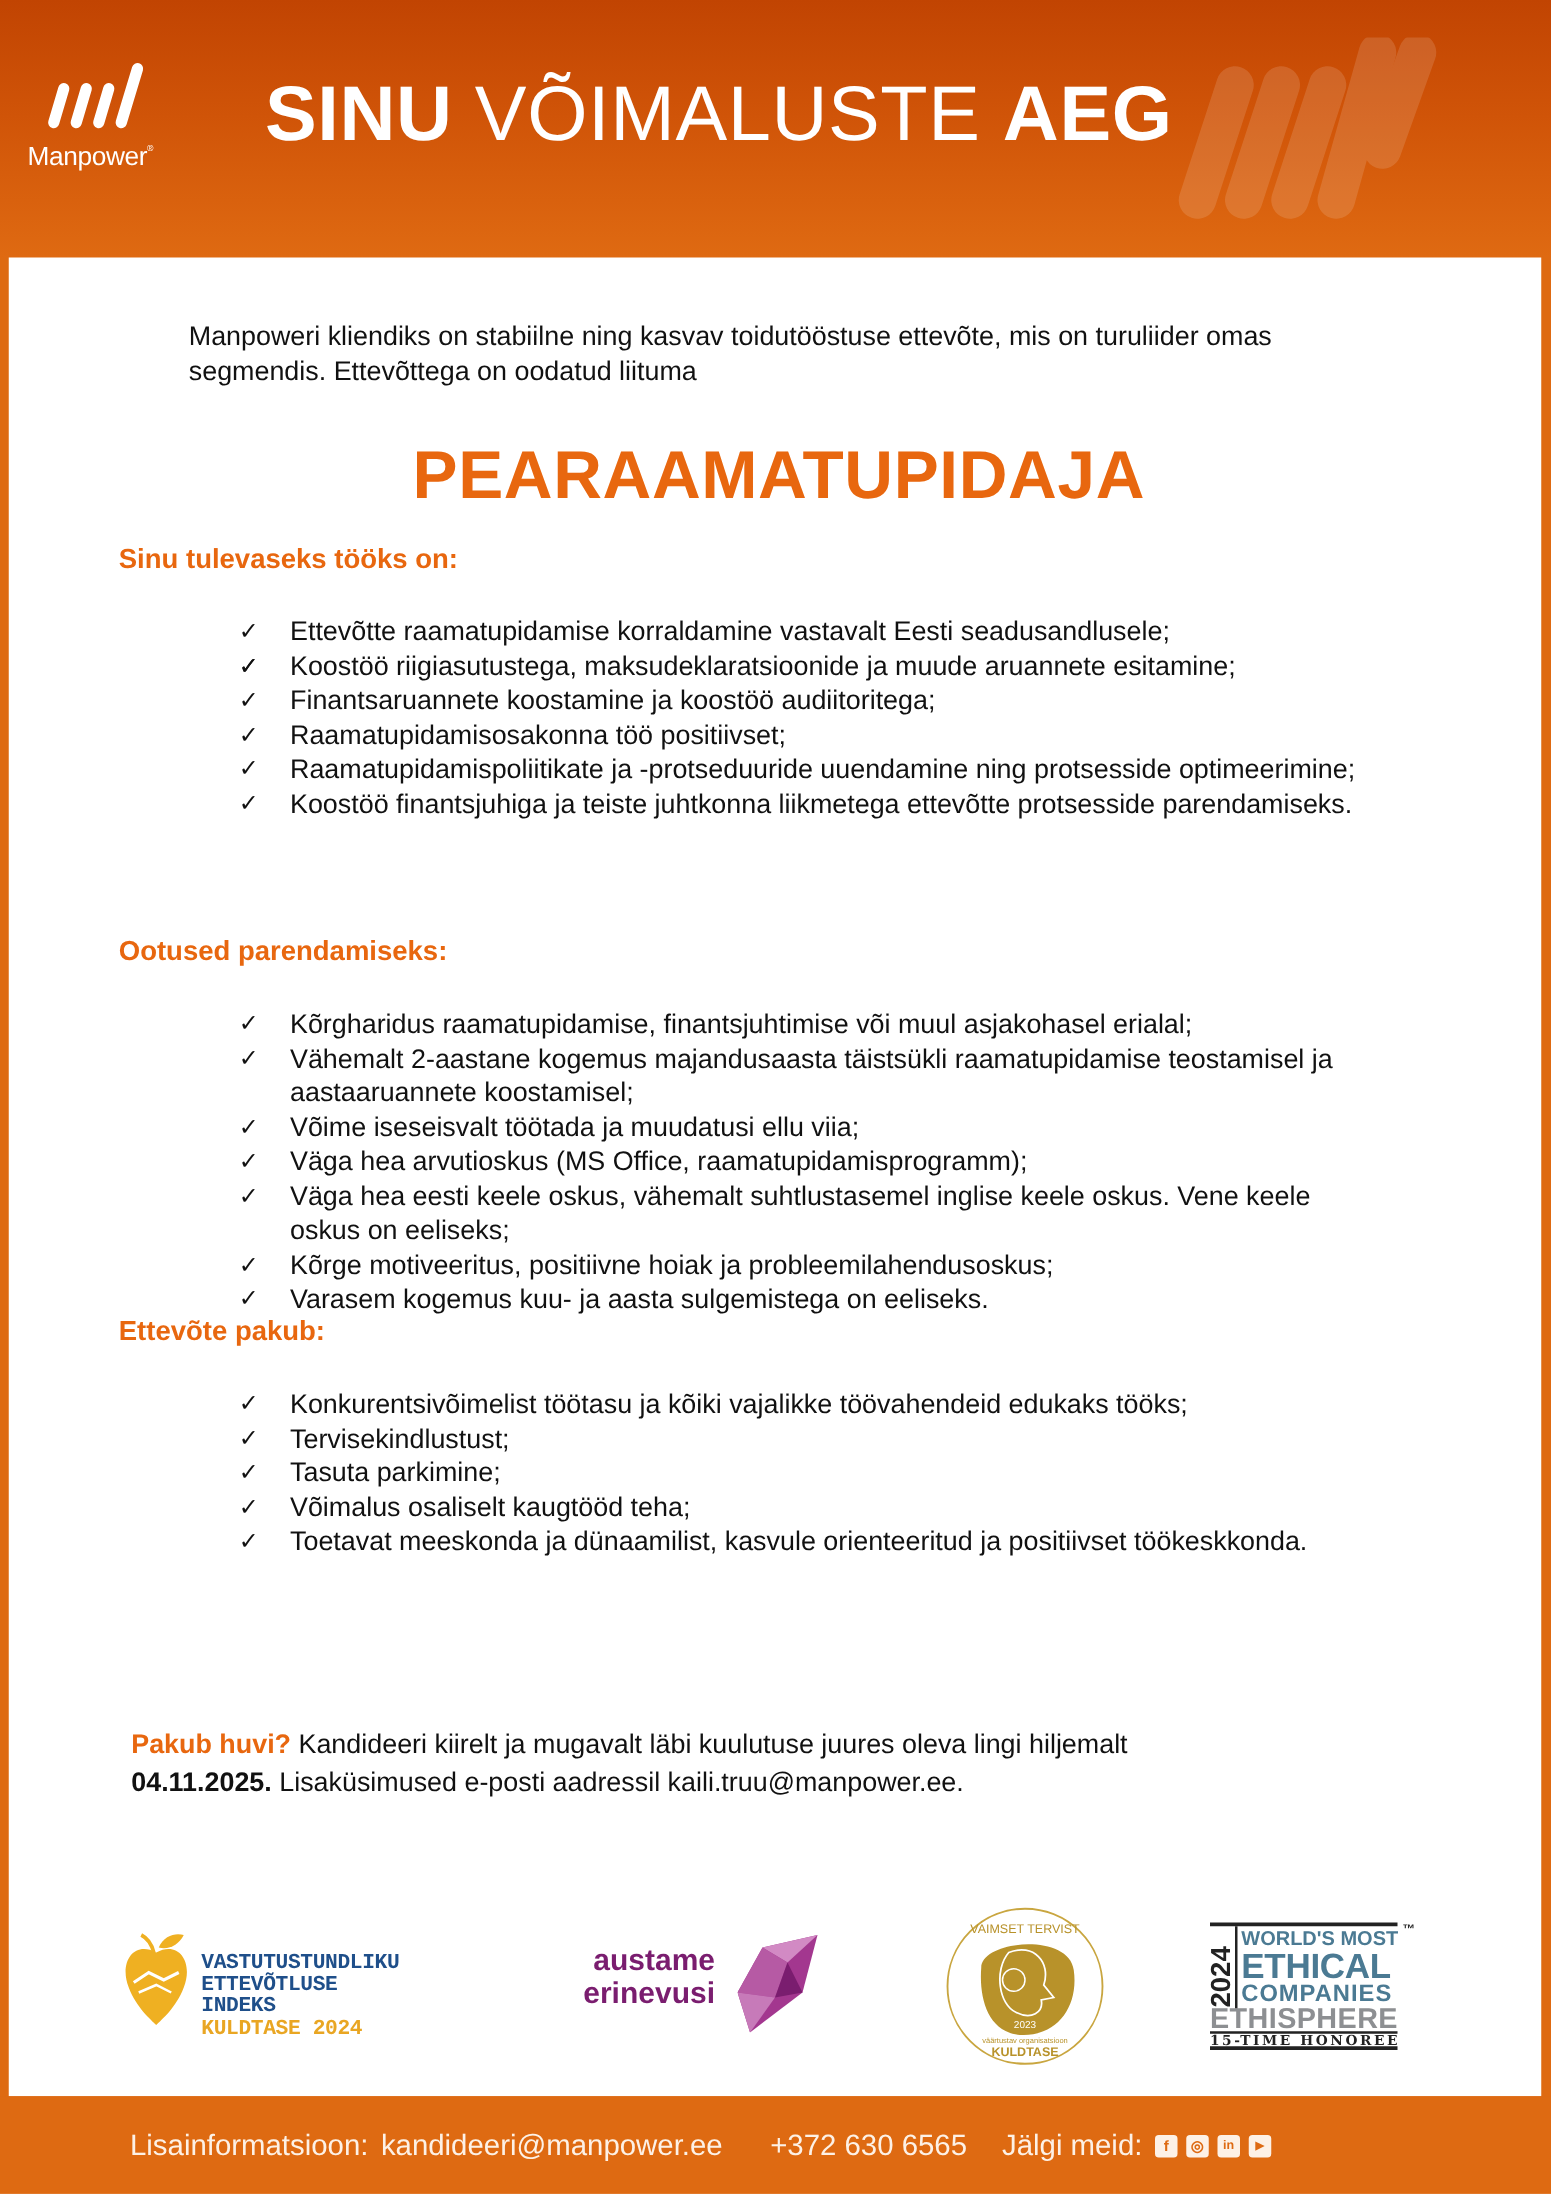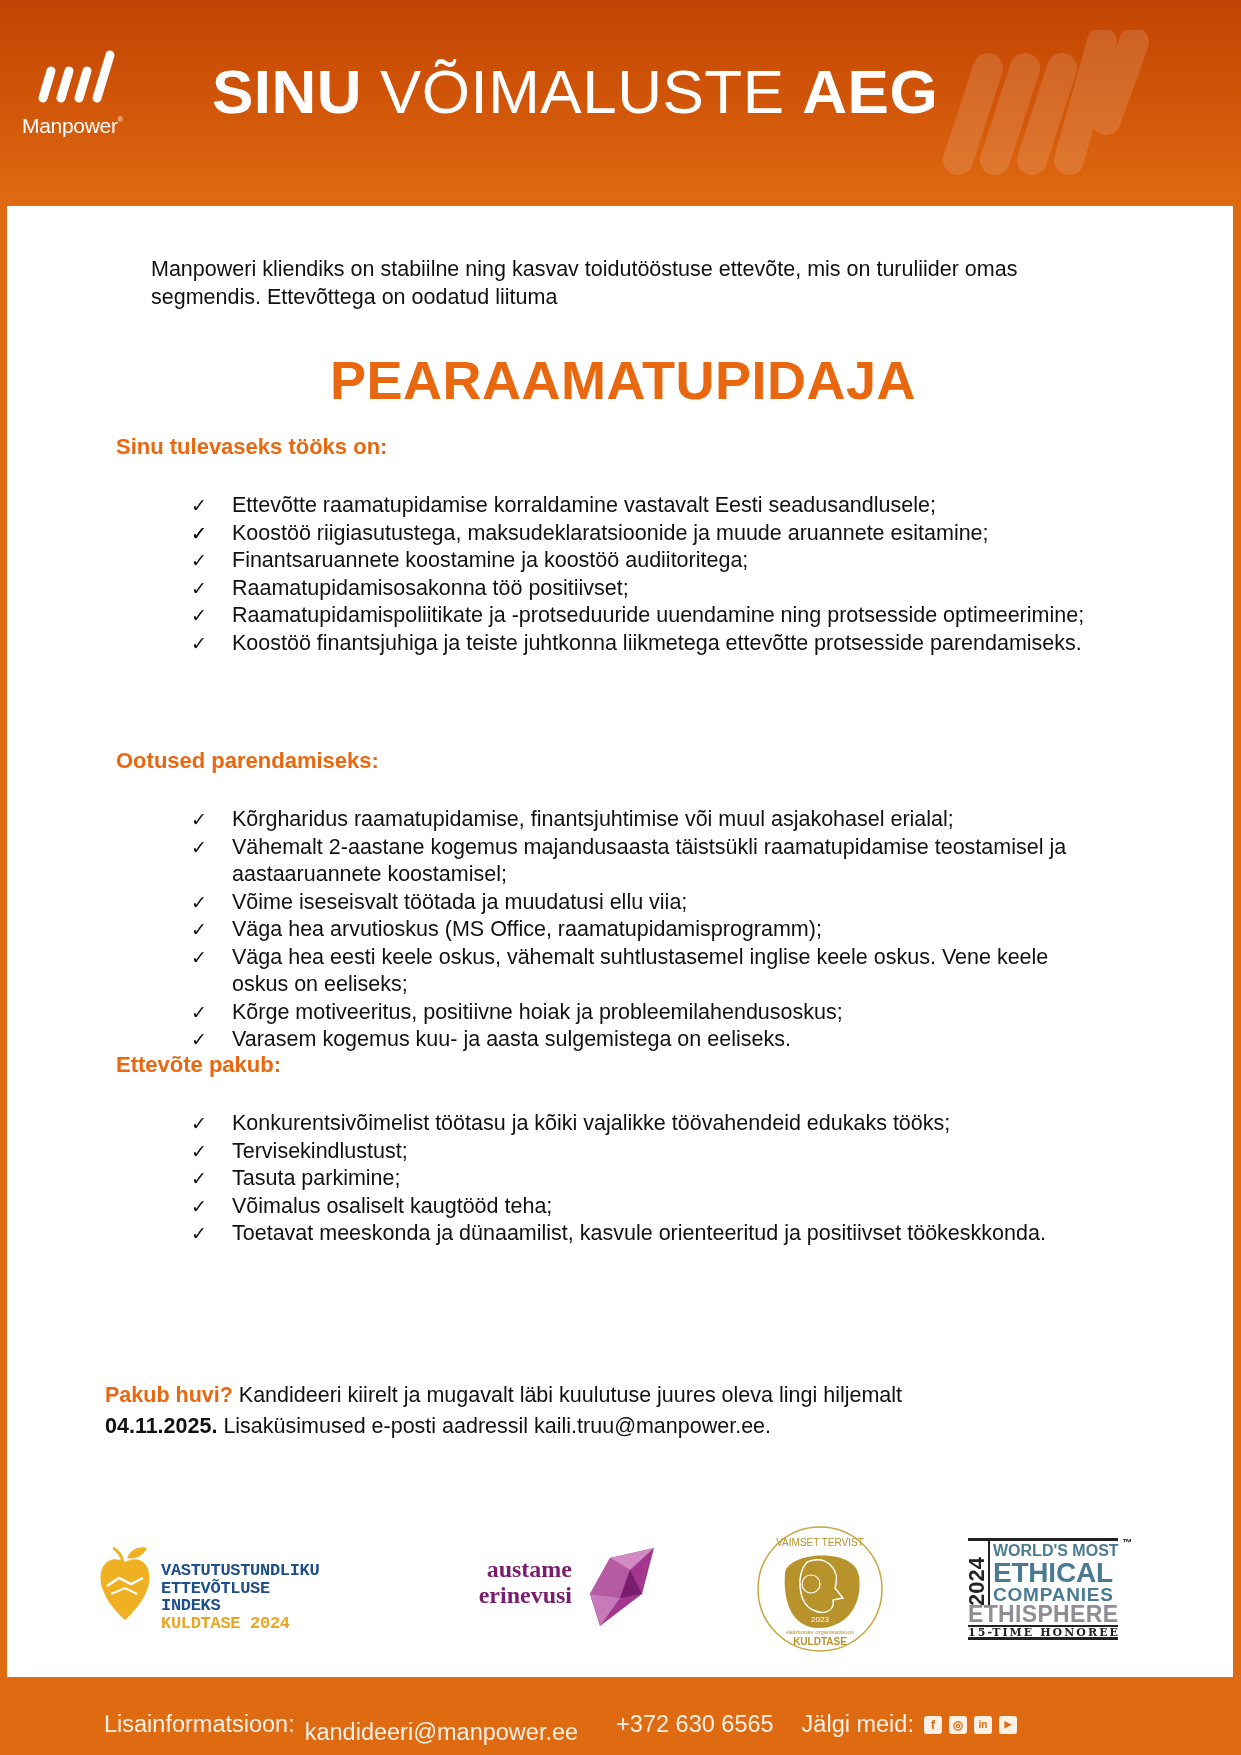--- a/index.html
+++ b/index.html
@@ -40,21 +40,21 @@
   .intro {
     position:absolute; left:144px; top:50px; width:950px;
     font-size:21.5px; line-height:27.5px; color:#111;
   }
   .job-title {
     position:absolute; left:0; top:143px; width:1226px; text-align:center;
     color:#e8670f; font-weight:700; font-size:54px; letter-spacing:0.5px;
     padding-left:6px;
   }
   .section-head {
-    position:absolute; left:109px; color:#e8670f; font-weight:700; font-size:22px;
+    position:absolute; left:88px; color:#e8670f; font-weight:700; font-size:22px;
   }
   ul.checklist { position:absolute; left:180px; width:920px; list-style:none; }
   ul.checklist li {
     position:relative; padding-left:45px; font-size:21.5px; line-height:27.5px; color:#111;
   }
   ul.checklist li .chk {
     position:absolute; left:4px; top:0; font-size:19px; color:#111;
   }
   .cta {
     position:absolute; left:98px; top:1174px; width:1000px;
@@ -64,21 +64,21 @@
   .cta .date { font-weight:700; }
 
   
   .badges { position:absolute; left:0; top:1310px; width:1226px; height:130px; }
   .badge { position:absolute; }
   .b1 { left:90px; top:28px; width:240px; height:90px;font-family:Liberation Mono, monospace; }
   .b1 .txt { position:absolute; left:64px; top:18px; font-weight:700; font-size:17px; line-height:17.5px; letter-spacing:-0.3px; }
   .b1 .t-blue { color:#1f4f8a; }
   .b1 .t-gold { color:#e9a623; }
   .b2 { left:438px; top:32px; width:240px; height:90px; }
-  .b2 .txt { position:absolute; left:0; top:8px; font-family:Liberation Serif, serif; font-weight:700; font-size:24px; line-height:26px; color:#7a1d6f; text-align:right; width:127px; }
+  .b2 .txt { position:absolute; left:0; top:8px; font-family:Liberation Sans, sans-serif; font-weight:700; font-size:24px; line-height:26px; color:#7a1d6f; text-align:right; width:127px; }
   .b2 svg { position:absolute; left:145px; top:0; }
   .b3 { left:748px; top:8px; width:130px; height:130px; }
   .b4 { left:955px; top:18px; width:190px; height:110px; }
 
   
   .footer {
     position:absolute; left:0; top:1677px; width:1241px; height:78px;
     background:#de6a12; color:#fdf1e6;
   }
   .footer-line {
@@ -221,21 +221,21 @@
         <text x="160" y="12" font-family="Liberation Sans, sans-serif" font-weight="700" font-size="10" fill="#222">™</text>
       </svg>
     </div>
   </div>
 </div>
 
 <div class="footer">
   <div class="footer-line">
     <span>Lisainformatsioon:</span>
     <span class="gap-s"></span>
-    <a style="color:inherit;text-decoration:none;margin-top:16px;">kandideeri@manpower.ee</a>
+    <a style="color:inherit;text-decoration:none;">kandideeri@manpower.ee</a>
     <span class="gap"></span>
     <a style="color:inherit;text-decoration:none;">+372 630 6565</a>
     <span class="gap" style="width:28px"></span>
     <span>Jälgi meid:</span>
     <span class="social">
       <span>f</span>
       <span>◎</span>
       <span style="font-size:10px">in</span>
       <span style="font-size:9px">▶</span>
     </span>

